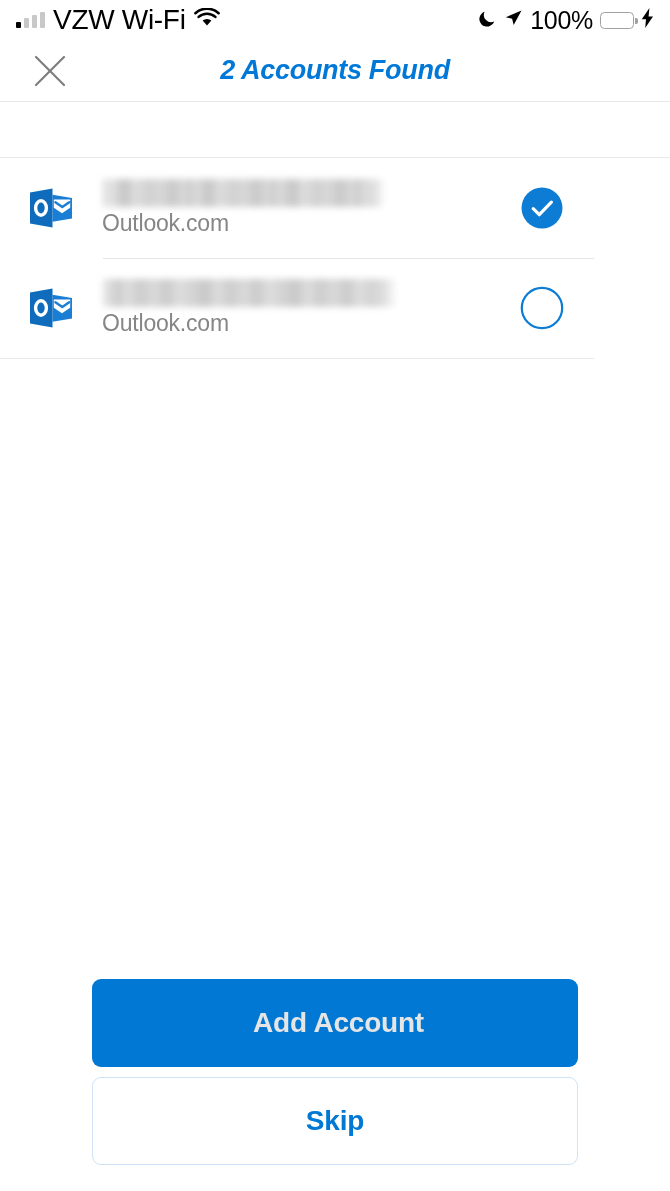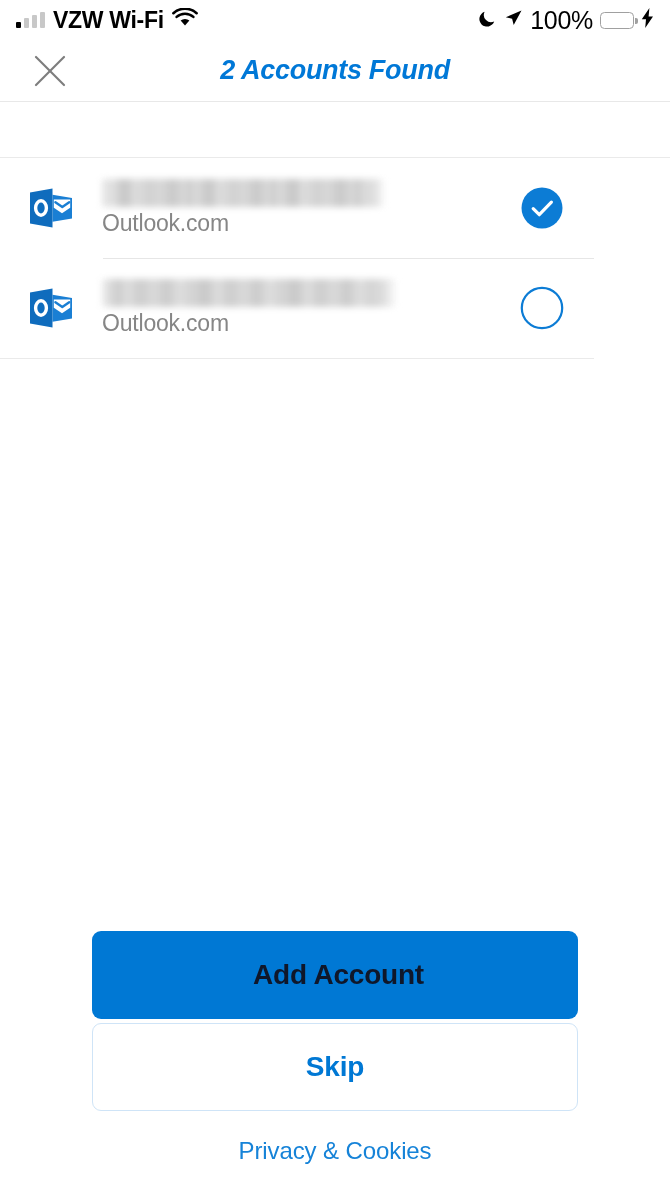--- a/index.html
+++ b/index.html
@@ -51,22 +51,22 @@
     border-radius: 1px;
     background: #c8c8c8;
   }
   .signal-bars i.on { background: #000000; }
   .signal-bars i:nth-child(1) { height: 6px; }
   .signal-bars i:nth-child(2) { height: 10px; }
   .signal-bars i:nth-child(3) { height: 13px; }
   .signal-bars i:nth-child(4) { height: 16px; }
 
   .carrier-text {
-    font-size: 23px;
-    font-weight: 700;
+    font-size: 28px;
+    font-weight: 400;
     letter-spacing: -0.3px;
     color: #000;
   }
   .wifi-icon { display: block; }
 
   .status-center {
     position: absolute;
     left: 0; right: 0;
     text-align: center;
     font-size: 23px;
@@ -254,31 +254,31 @@
     width: 100%;
     height: 88px;
     border-radius: 9px;
     font-size: 28px;
     letter-spacing: -0.2px;
     cursor: pointer;
     user-select: none;
   }
   .btn-primary {
     background: #0078d4;
-    color: #0f172a;
+    color: #e5e5e5;
     font-weight: 700;
     border: none;
     padding-left: 7px;
   }
   .btn-secondary {
     background: #ffffff;
     color: #0078d4;
     font-weight: 700;
     border: 1.5px solid #cfe4f7;
-    margin-top: 4px;
+    margin-top: 10px;
   }
   .footer-link-wrap {
     display: flex;
     justify-content: center;
     margin-top: 26px;
   }
   .footer-link {
     font-size: 24px;
     color: #1683d8;
     letter-spacing: -0.1px;
@@ -388,18 +388,15 @@
           <circle cx="22" cy="22" r="20.2" fill="none" stroke="#0c7cd5" stroke-width="2.2"></circle>
         </svg>
       </span>
     </div>
 
   </div>
 
   <div class="bottom-actions">
     <div class="btn btn-primary">Add Account</div>
     <div class="btn btn-secondary">Skip</div>
-    <div class="footer-link-wrap">
-      <span class="footer-link">Privacy &amp; Cookies</span>
-    </div>
   </div>
 
 </div>
 
 </body></html>

